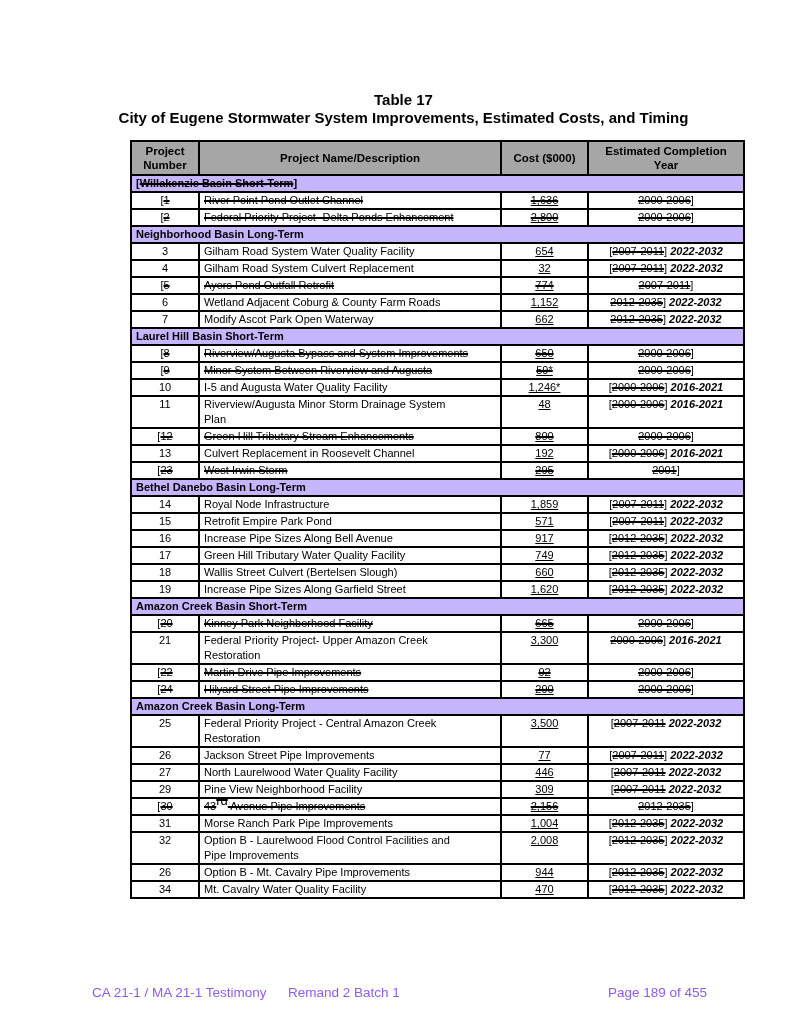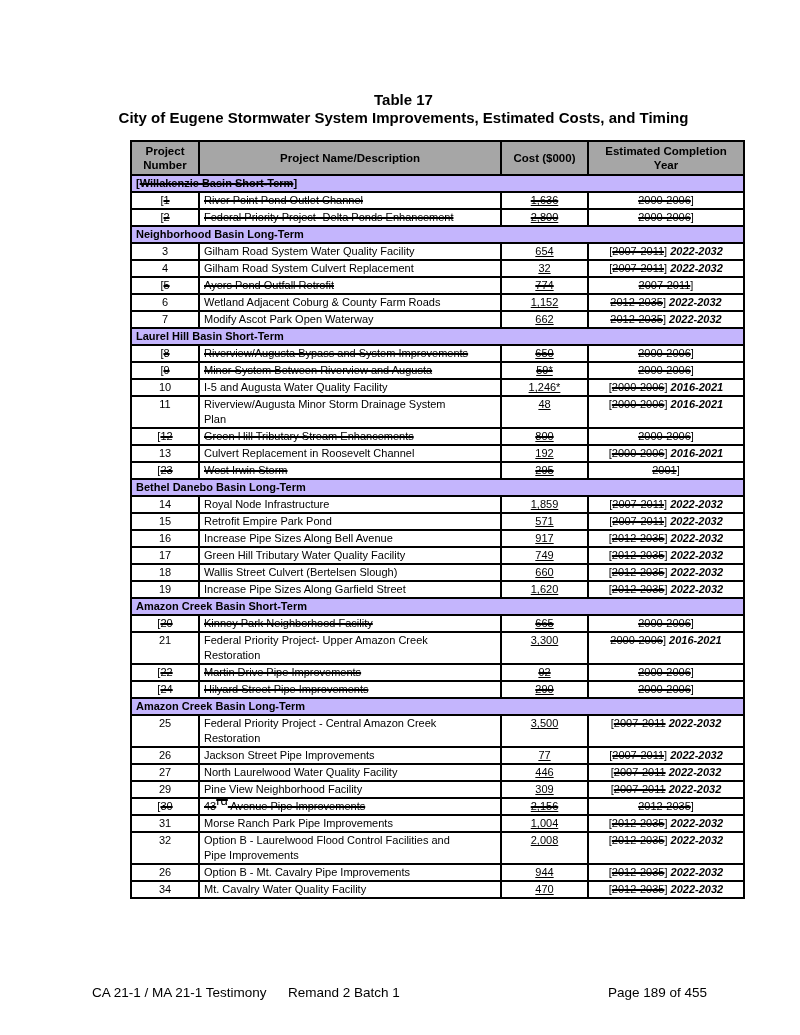--- a/index.html
+++ b/index.html
@@ -283,17 +283,17 @@
       </tr>
       <tr>
         <td class="num">34</td>
         <td class="name">Mt. Cavalry Water Quality Facility</td>
         <td class="cost">470</td>
         <td class="year">[<span class="struck">2012-2035</span>] <span class="added">2022-2032</span></td>
       </tr>
     </tbody>
 </table>
 
-<div class="footer" style="color: #000000;">
+<div class="footer" style="color: #8b5cf6;">
   <span class="f-left">CA 21-1 / MA 21-1 Testimony</span>
   <span class="f-mid">Remand 2 Batch 1</span>
   <span class="f-right">Page 189 of 455</span>
 </div>
 
 </body></html>

